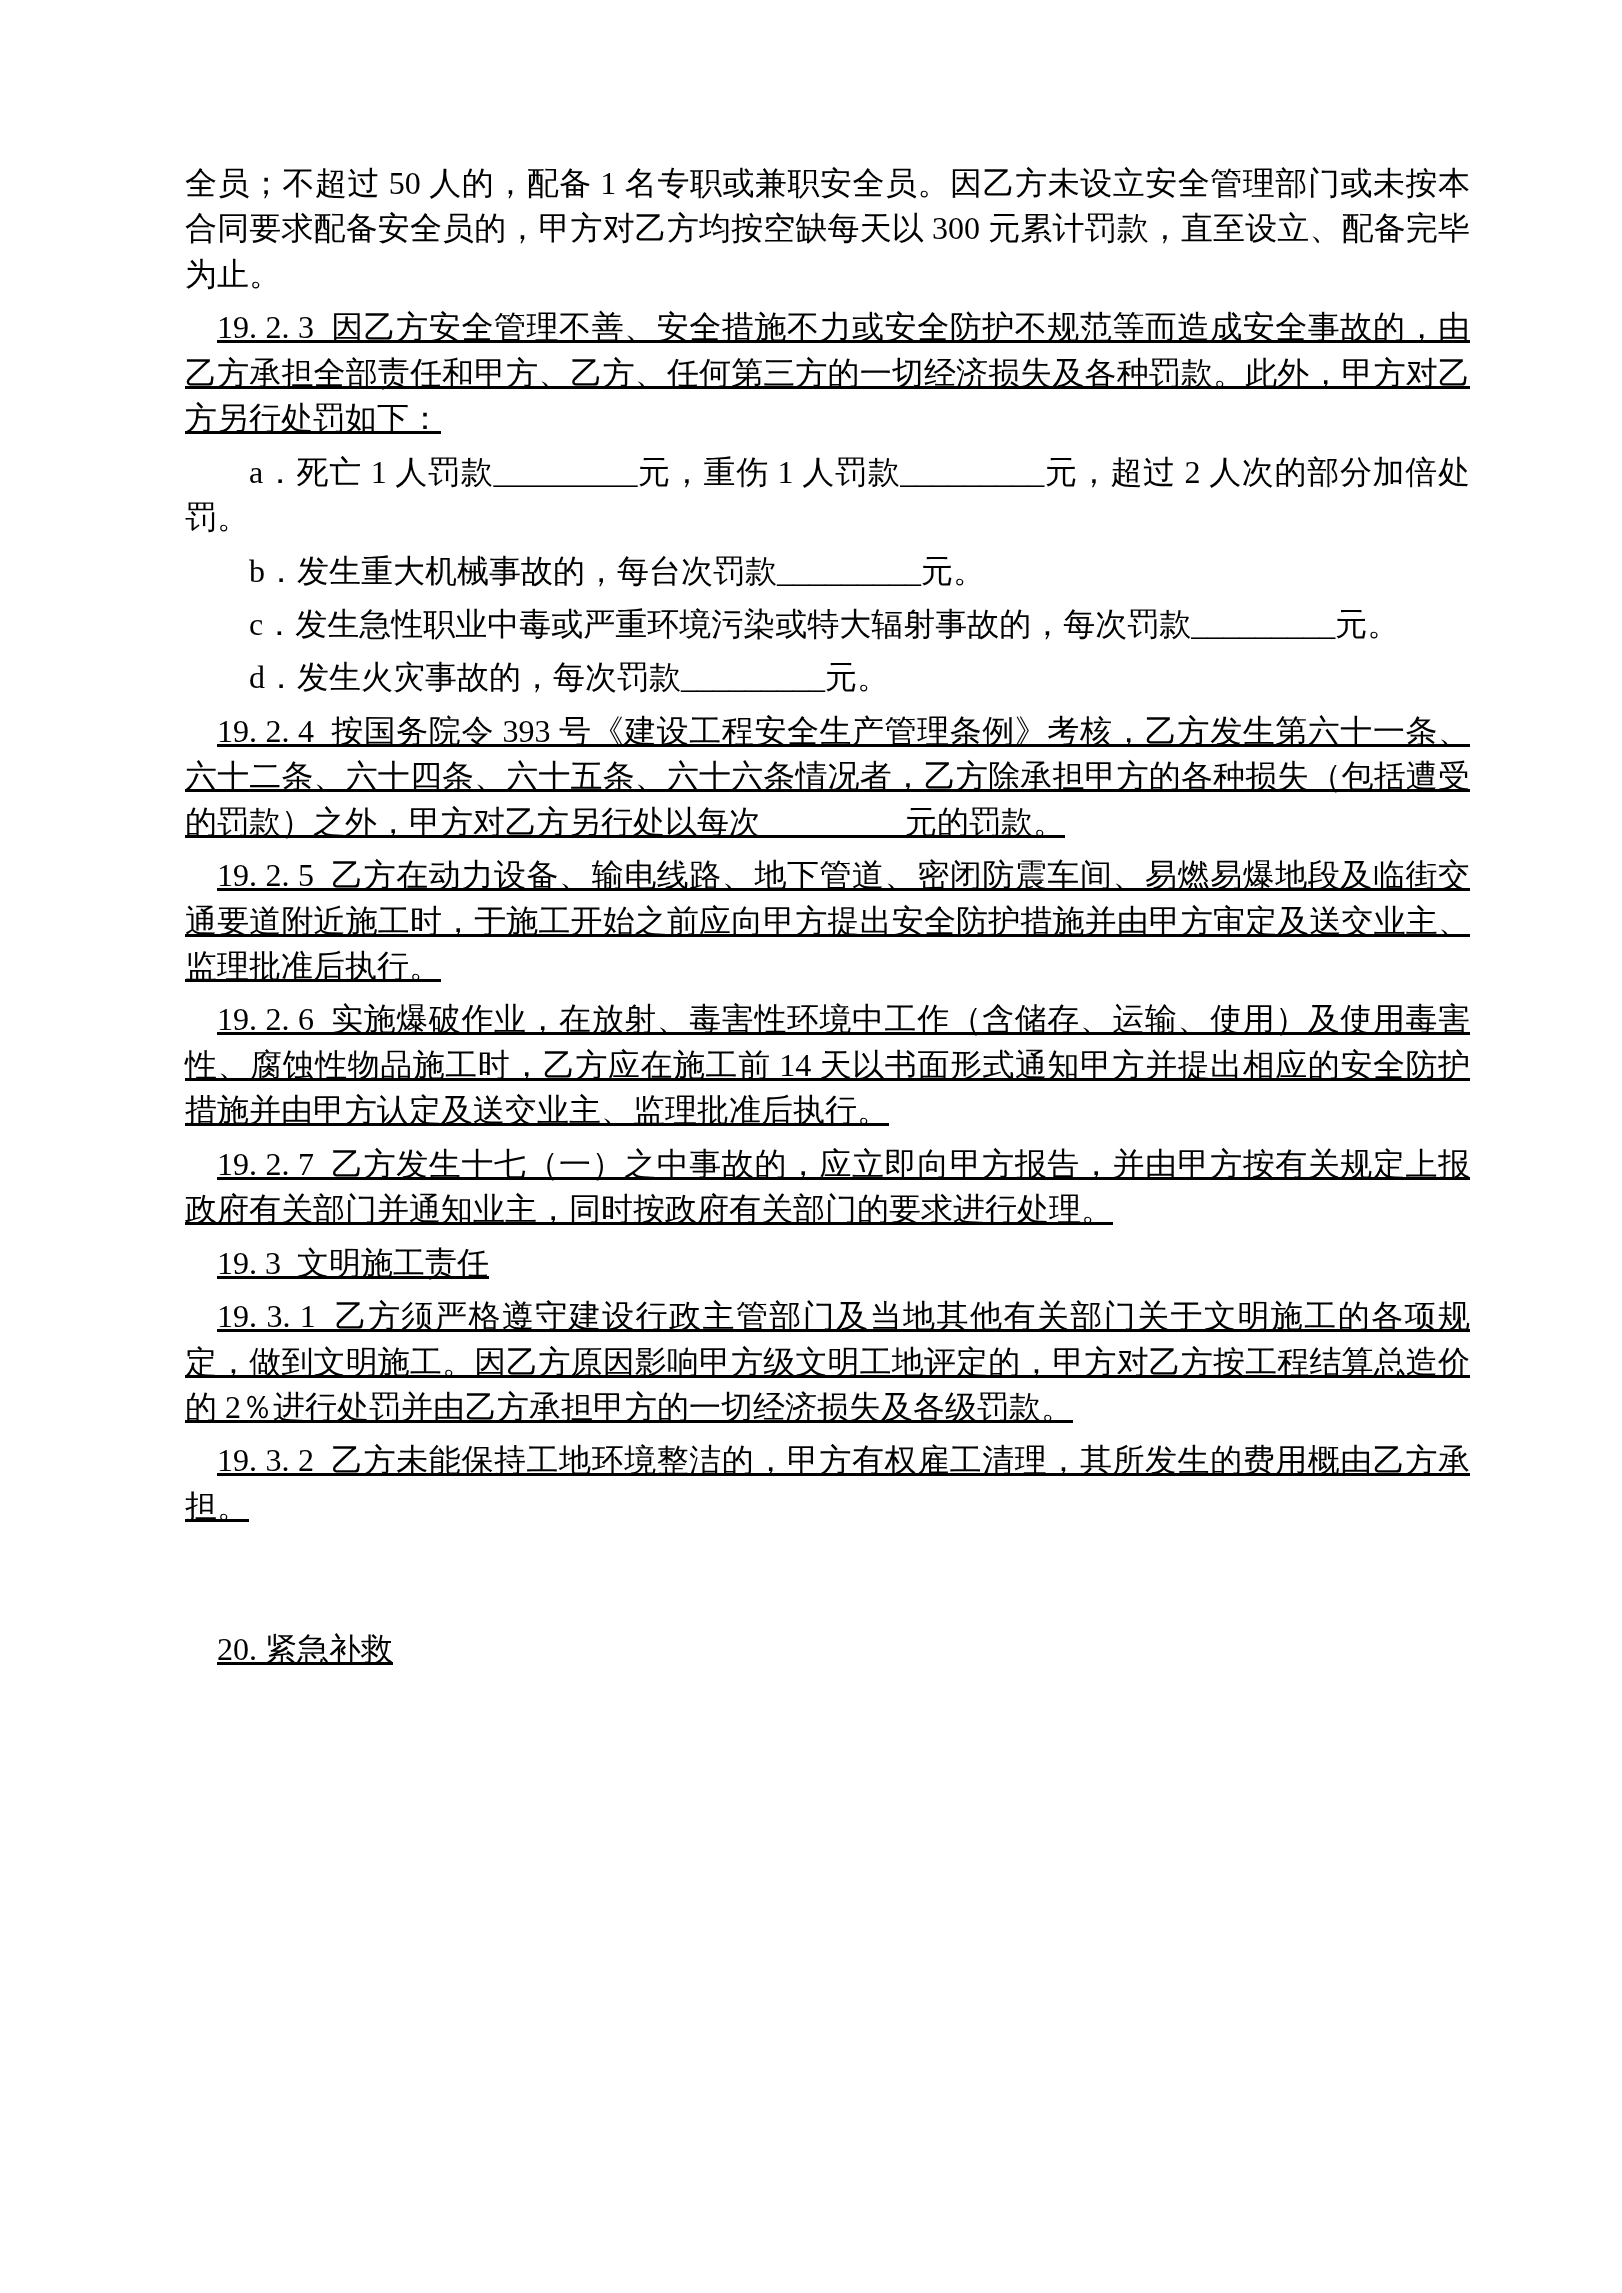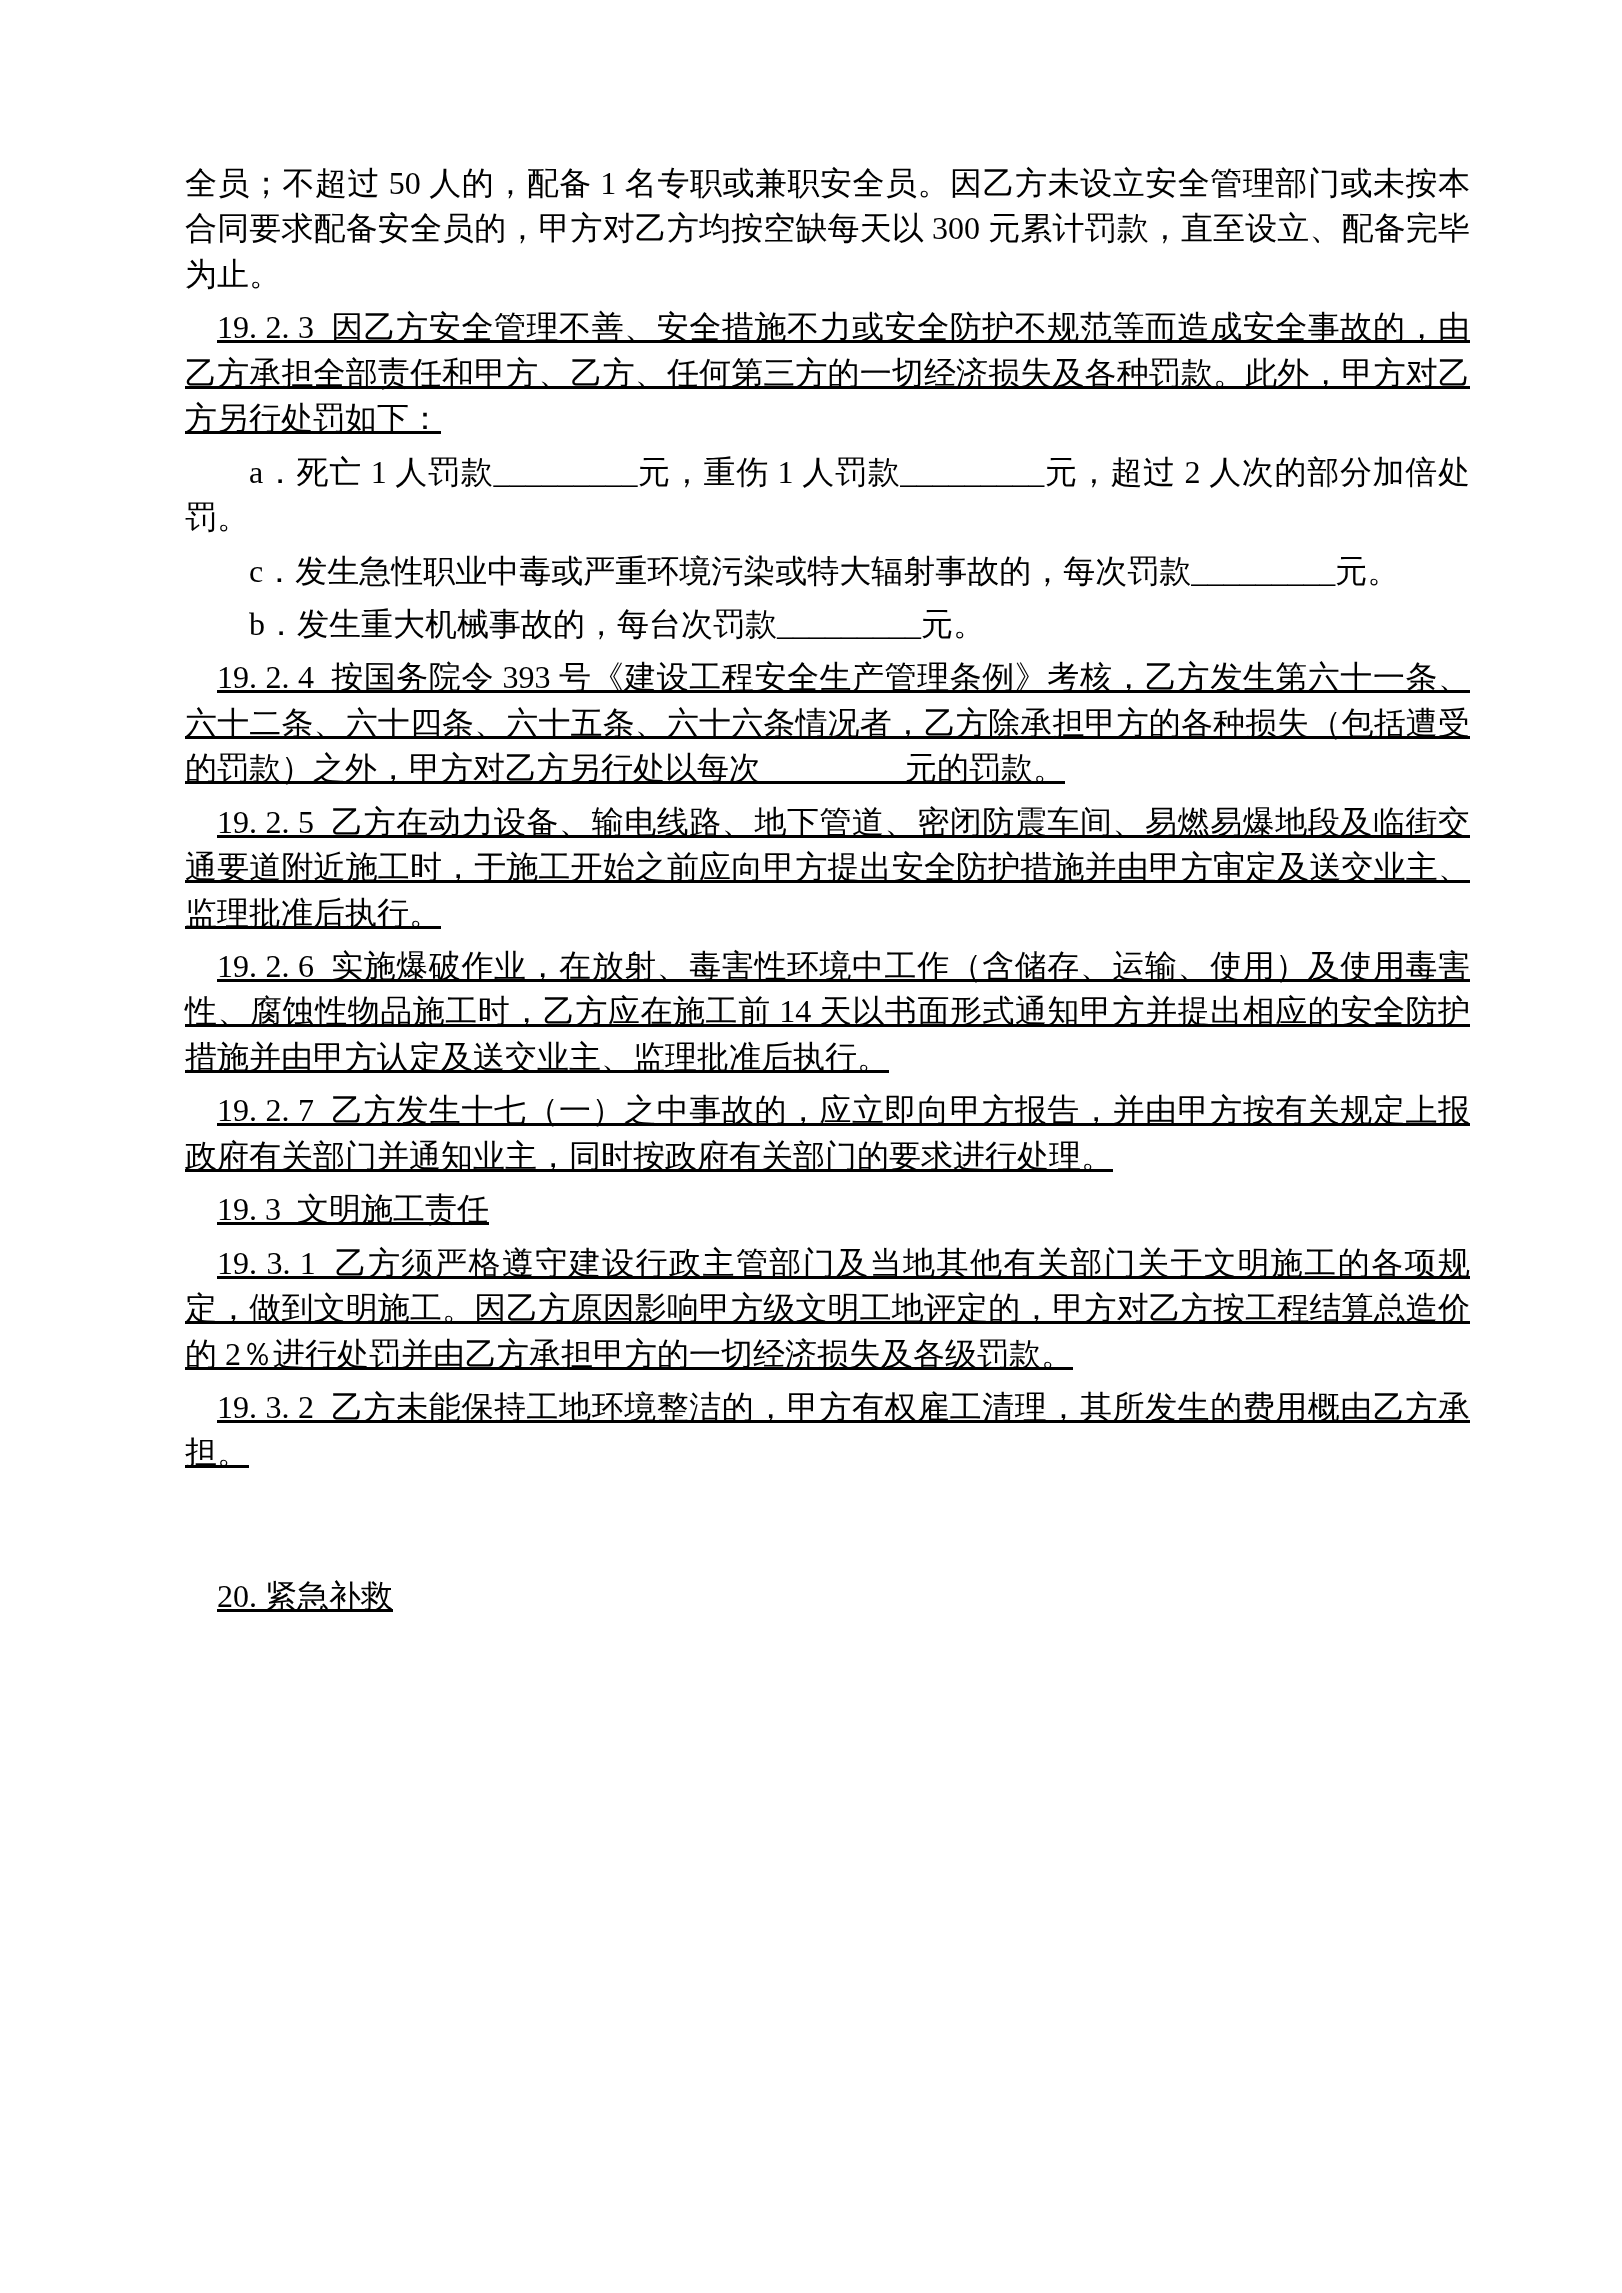--- a/index.html
+++ b/index.html
@@ -29,22 +29,23 @@
   .sub   { text-indent: 2em; }
   .gap-before { margin-top: 98px; }
 </style>
 </head>
 <body>
 
 <div class="page">
   <p class="para plain">全员；不超过 50 人的，配备 1 名专职或兼职安全员。因乙方未设立安全管理部门或未按本合同要求配备安全员的，甲方对乙方均按空缺每天以 300 元累计罚款，直至设立、配备完毕为止。</p>
   <p class="para num">19. 2. 3&nbsp;&nbsp;因乙方安全管理不善、安全措施不力或安全防护不规范等而造成安全事故的，由乙方承担全部责任和甲方、乙方、任何第三方的一切经济损失及各种罚款。此外，甲方对乙方另行处罚如下：</p>
   <p class="para sub">a．死亡 1 人罚款_________元，重伤 1 人罚款_________元，超过 2 人次的部分加倍处罚。</p>
+  <p class="para sub">b．发生重大机械事故的，每台次罚款_________元。</p>
   <p class="para sub">c．发生急性职业中毒或严重环境污染或特大辐射事故的，每次罚款_________元。</p>
-  <p class="para sub">b．发生重大机械事故的，每台次罚款_________元。</p>
+  <p class="para sub">d．发生火灾事故的，每次罚款_________元。</p>
   <p class="para num">19. 2. 4&nbsp;&nbsp;按国务院令 393 号《建设工程安全生产管理条例》考核，乙方发生第六十一条、六十二条、六十四条、六十五条、六十六条情况者，乙方除承担甲方的各种损失（包括遭受的罚款）之外，甲方对乙方另行处以每次_________元的罚款。</p>
   <p class="para num">19. 2. 5&nbsp;&nbsp;乙方在动力设备、输电线路、地下管道、密闭防震车间、易燃易爆地段及临街交通要道附近施工时，于施工开始之前应向甲方提出安全防护措施并由甲方审定及送交业主、监理批准后执行。</p>
   <p class="para num">19. 2. 6&nbsp;&nbsp;实施爆破作业，在放射、毒害性环境中工作（含储存、运输、使用）及使用毒害性、腐蚀性物品施工时，乙方应在施工前 14 天以书面形式通知甲方并提出相应的安全防护措施并由甲方认定及送交业主、监理批准后执行。</p>
   <p class="para num">19. 2. 7&nbsp;&nbsp;乙方发生十七（一）之中事故的，应立即向甲方报告，并由甲方按有关规定上报政府有关部门并通知业主，同时按政府有关部门的要求进行处理。</p>
   <p class="para num">19. 3&nbsp;&nbsp;文明施工责任</p>
   <p class="para num">19. 3. 1&nbsp;&nbsp;乙方须严格遵守建设行政主管部门及当地其他有关部门关于文明施工的各项规定，做到文明施工。因乙方原因影响甲方级文明工地评定的，甲方对乙方按工程结算总造价的 2％进行处罚并由乙方承担甲方的一切经济损失及各级罚款。</p>
   <p class="para num">19. 3. 2&nbsp;&nbsp;乙方未能保持工地环境整洁的，甲方有权雇工清理，其所发生的费用概由乙方承担。</p>
   <p class="para num gap-before">20.&nbsp;紧急补救</p>
 </div>
 

